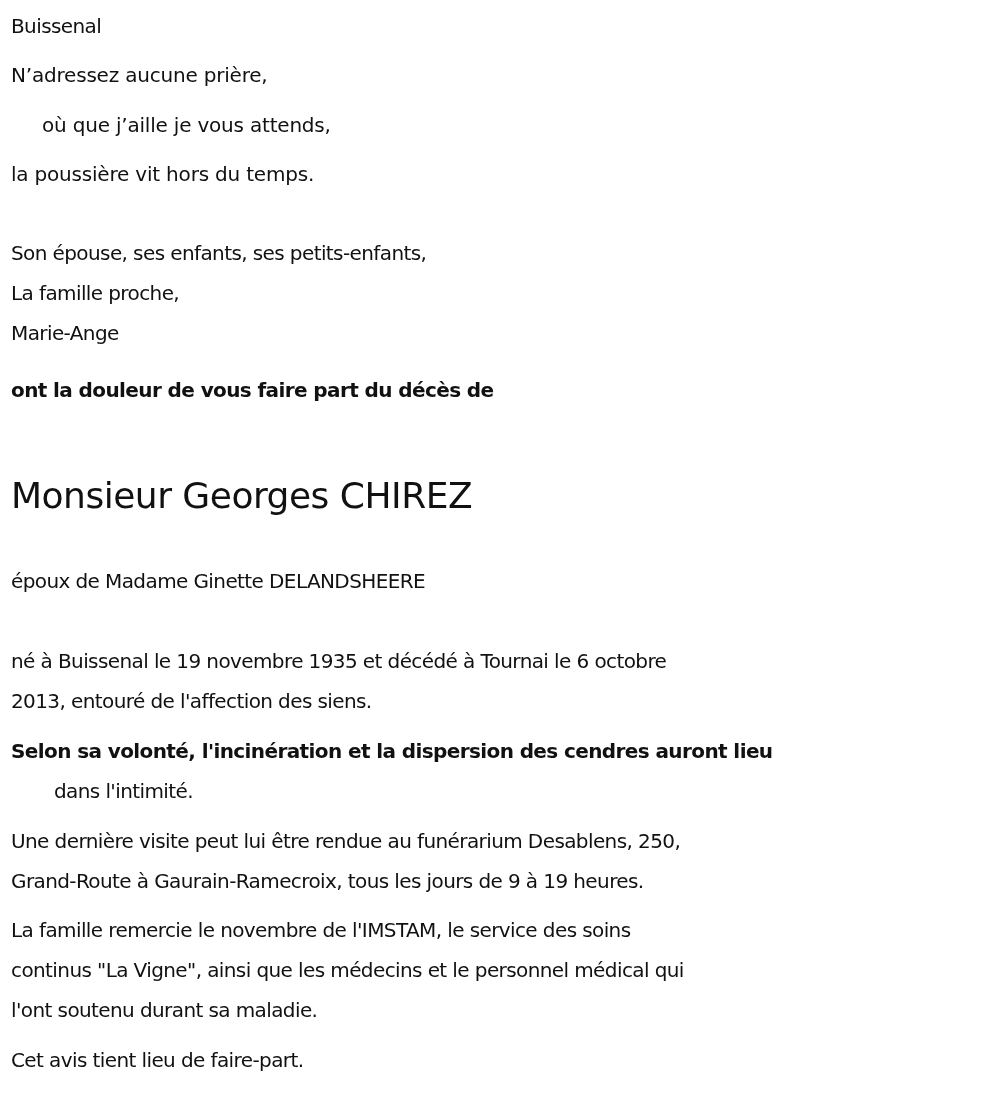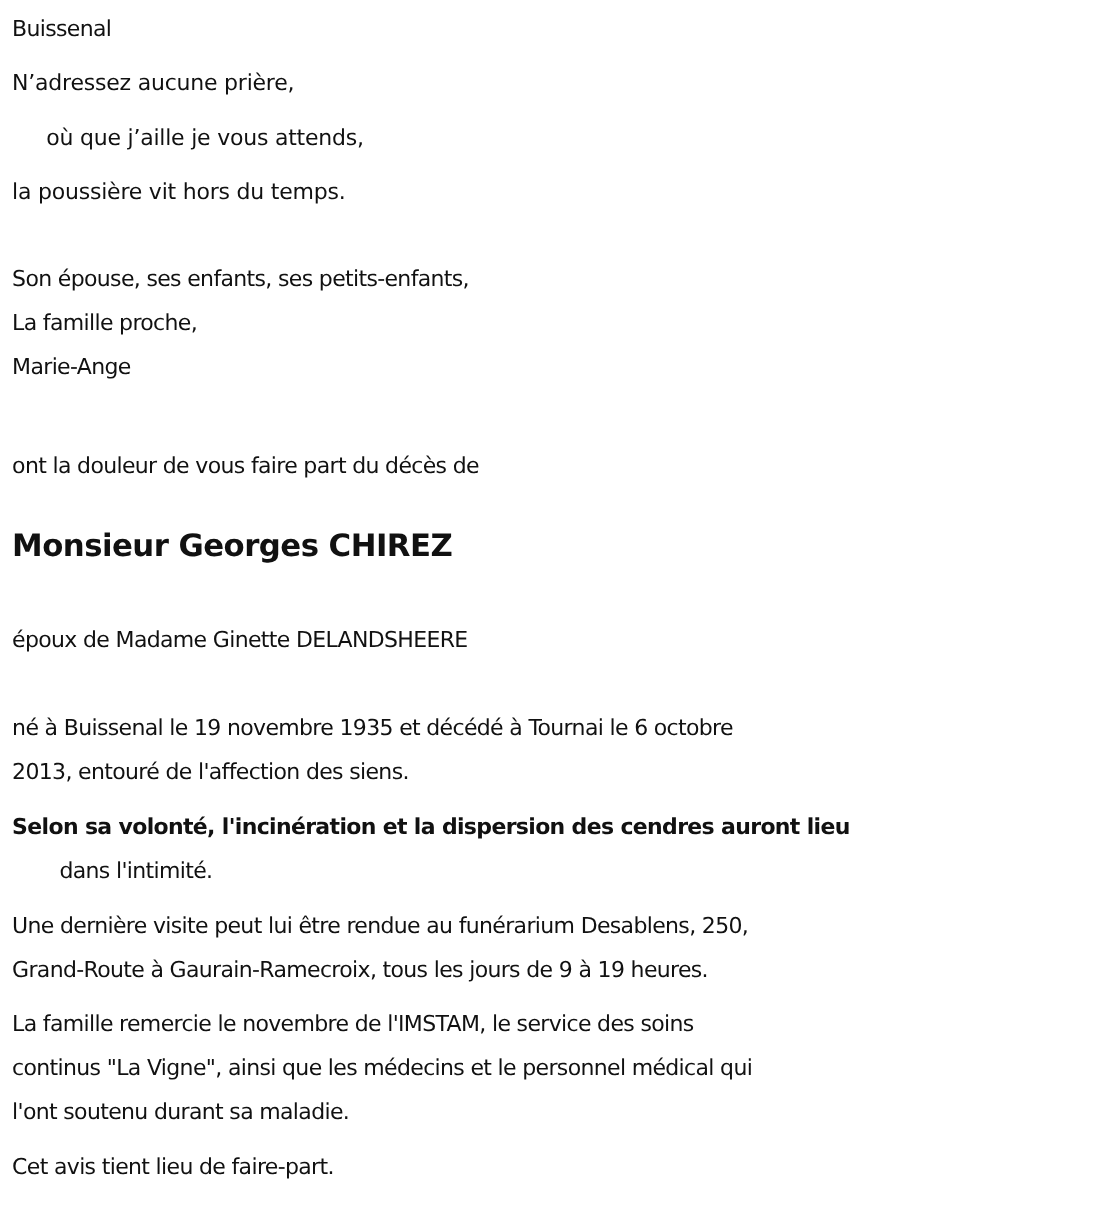--- a/index.html
+++ b/index.html
@@ -19,23 +19,23 @@
       position: absolute;
       left: 11px;
       white-space: nowrap;
       font-size: 20px;
       line-height: 30px;
       letter-spacing: -0.6px;
       transform-origin: left top;
     }
     .bold { font-weight: normal; letter-spacing: -0.2px; }
     .title {
-      font-size: 28px;
+      font-size: 36px;
       line-height: 44px;
-      font-weight: bold;
+      font-weight: normal;
       letter-spacing: -0.5px;
     }
   </style>
 </head>
 <body>
 
 <div>
 
   <div class="ln" style="top:11px;">Buissenal</div>
 
@@ -44,21 +44,21 @@
     <div class="ln bold" style="top:110px;margin-left:31px;">où que j’aille je vous attends,</div>
     <div class="ln bold" style="top:159px;">la poussière vit hors du temps.</div>
   </div>
 
   <div>
     <div class="ln" style="top:238px;">Son épouse, ses enfants, ses petits-enfants,</div>
     <div class="ln" style="top:278px;">La famille proche,</div>
     <div class="ln" style="top:318px;">Marie-Ange</div>
   </div>
 
-  <div class="ln" style="top:408px;">ont la douleur de vous faire part du décès de</div>
+  <div class="ln" style="top:375px;font-weight:bold;">ont la douleur de vous faire part du décès de</div>
 
   <div class="ln title" style="top:474px;">Monsieur Georges CHIREZ</div>
 
   <div class="ln" style="top:566px;">époux de Madame Ginette DELANDSHEERE</div>
 
   <div>
     <div class="ln" style="top:646px;">né à Buissenal le 19 novembre 1935 et décédé à Tournai le 6 octobre</div>
     <div class="ln" style="top:686px;">2013, entouré de l'affection des siens.</div>
   </div>
 

